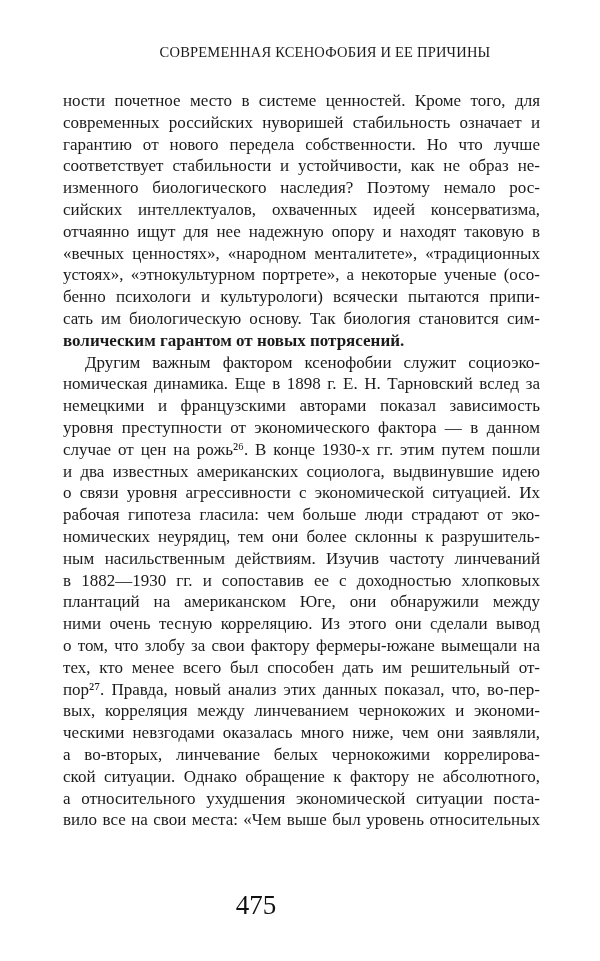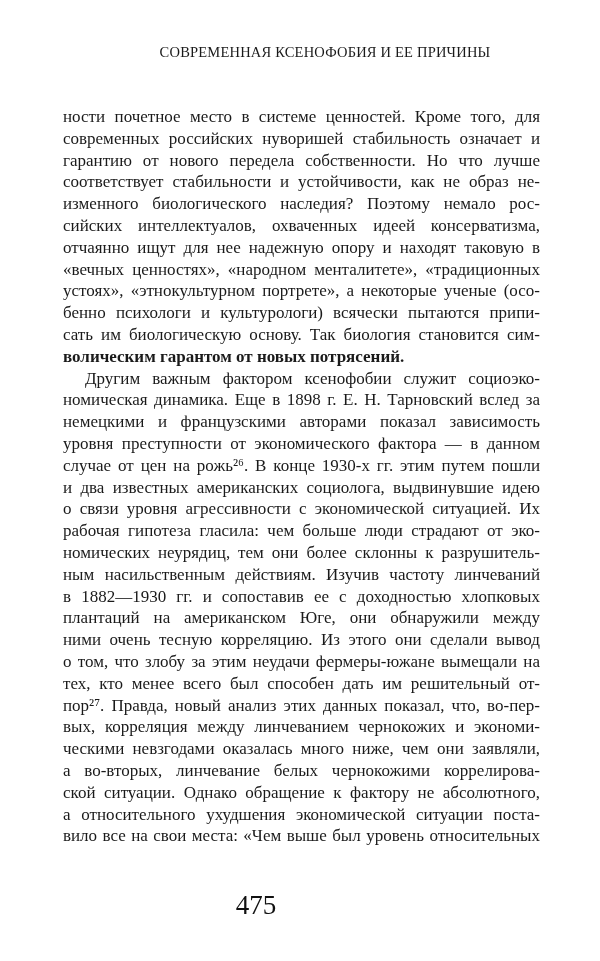--- a/index.html
+++ b/index.html
@@ -21,21 +21,21 @@
       left: 0;
       width: 600px;
       text-align: center;
       font-size: 14.5px;
       letter-spacing: 0.2px;
       color: #1a1a1a;
       margin-left: 25px;
     }
     .text-block {
       position: absolute;
-      top: 106px;
+      top: 90px;
       left: 63px;
       width: 477px;
     }
     .line {
       height: 21.8px;
       line-height: 21.8px;
       font-size: 17px;
       white-space: nowrap;
       text-align: justify;
       text-align-last: justify;
@@ -86,21 +86,21 @@
       <span class="line">уровня преступности от экономического фактора — в данном</span>
       <span class="line">случае от цен на рожь²⁶. В конце 1930-х гг. этим путем пошли</span>
       <span class="line">и два известных американских социолога, выдвинувшие идею</span>
       <span class="line">о связи уровня агрессивности с экономической ситуацией. Их</span>
       <span class="line">рабочая гипотеза гласила: чем больше люди страдают от эко-</span>
       <span class="line">номических неурядиц, тем они более склонны к разрушитель-</span>
       <span class="line">ным насильственным действиям. Изучив частоту линчеваний</span>
       <span class="line">в 1882—1930 гг. и сопоставив ее с доходностью хлопковых</span>
       <span class="line">плантаций на американском Юге, они обнаружили между</span>
       <span class="line">ними очень тесную корреляцию. Из этого они сделали вывод</span>
-      <span class="line">о том, что злобу за этим неудачи фермеры-южане вымещали на</span>
+      <span class="line">о том, что злобу за свои фактору фермеры-южане вымещали на</span>
       <span class="line">тех, кто менее всего был способен дать им решительный от-</span>
       <span class="line">пор²⁷. Правда, новый анализ этих данных показал, что, во-пер-</span>
       <span class="line">вых, корреляция между линчеванием чернокожих и экономи-</span>
       <span class="line">ческими невзгодами оказалась много ниже, чем они заявляли,</span>
       <span class="line">а во-вторых, линчевание белых чернокожими коррелирова-</span>
       <span class="line">ской ситуации. Однако обращение к фактору не абсолютного,</span>
       <span class="line">а относительного ухудшения экономической ситуации поста-</span>
       <span class="line">вило все на свои места: «Чем выше был уровень относительных</span>
     </div>
   </div>

